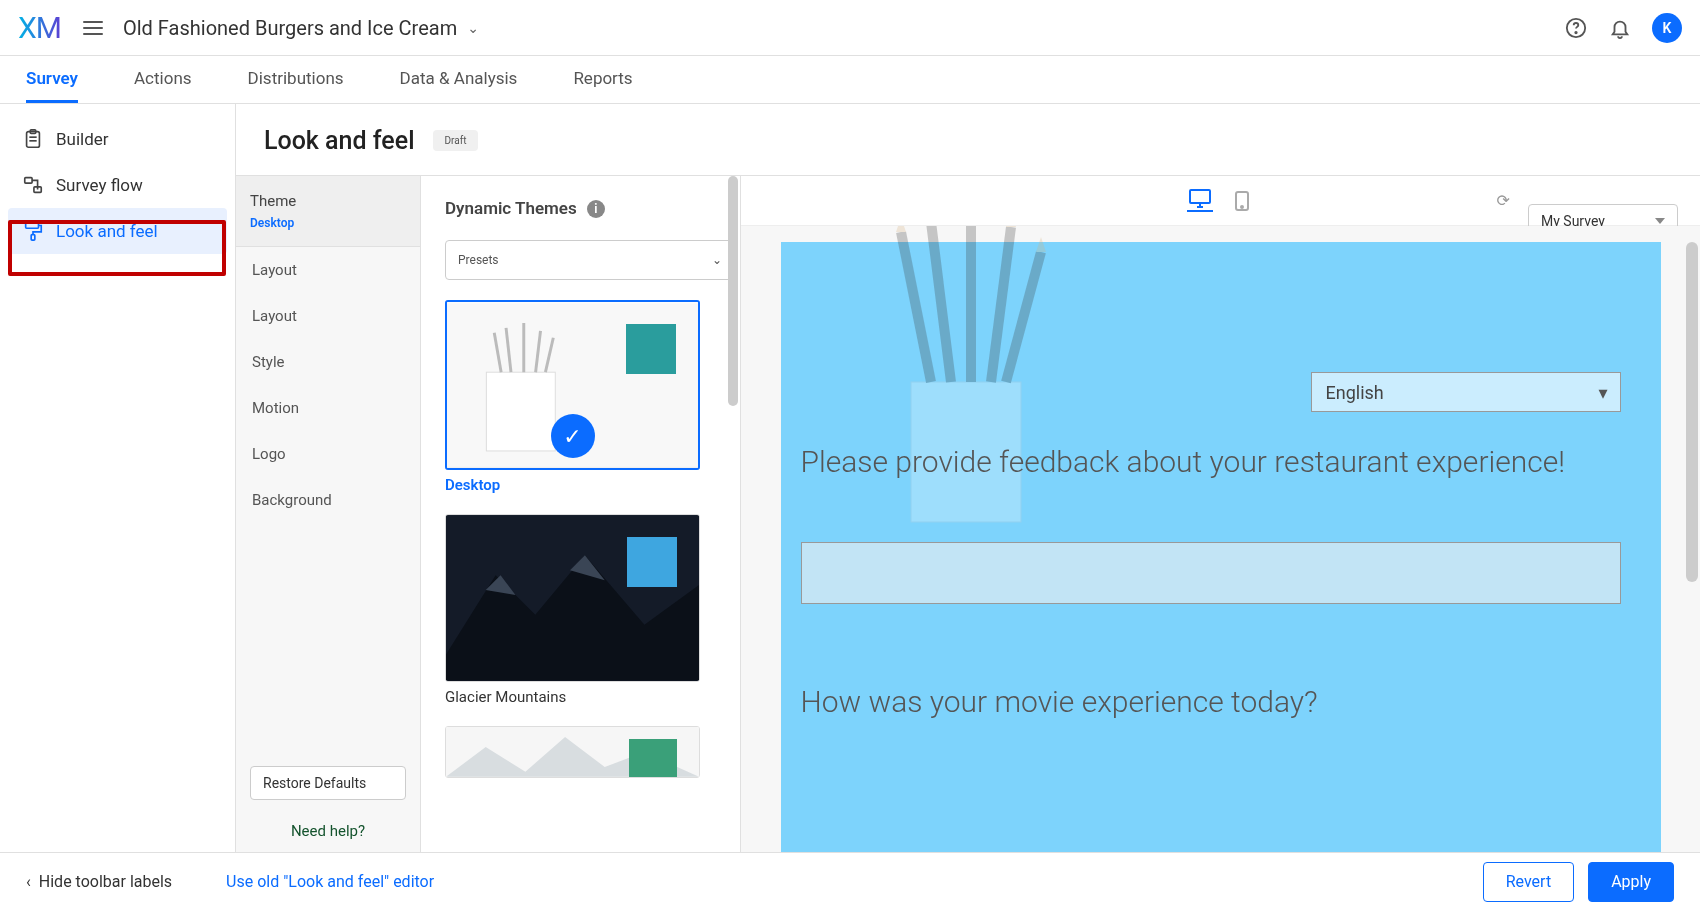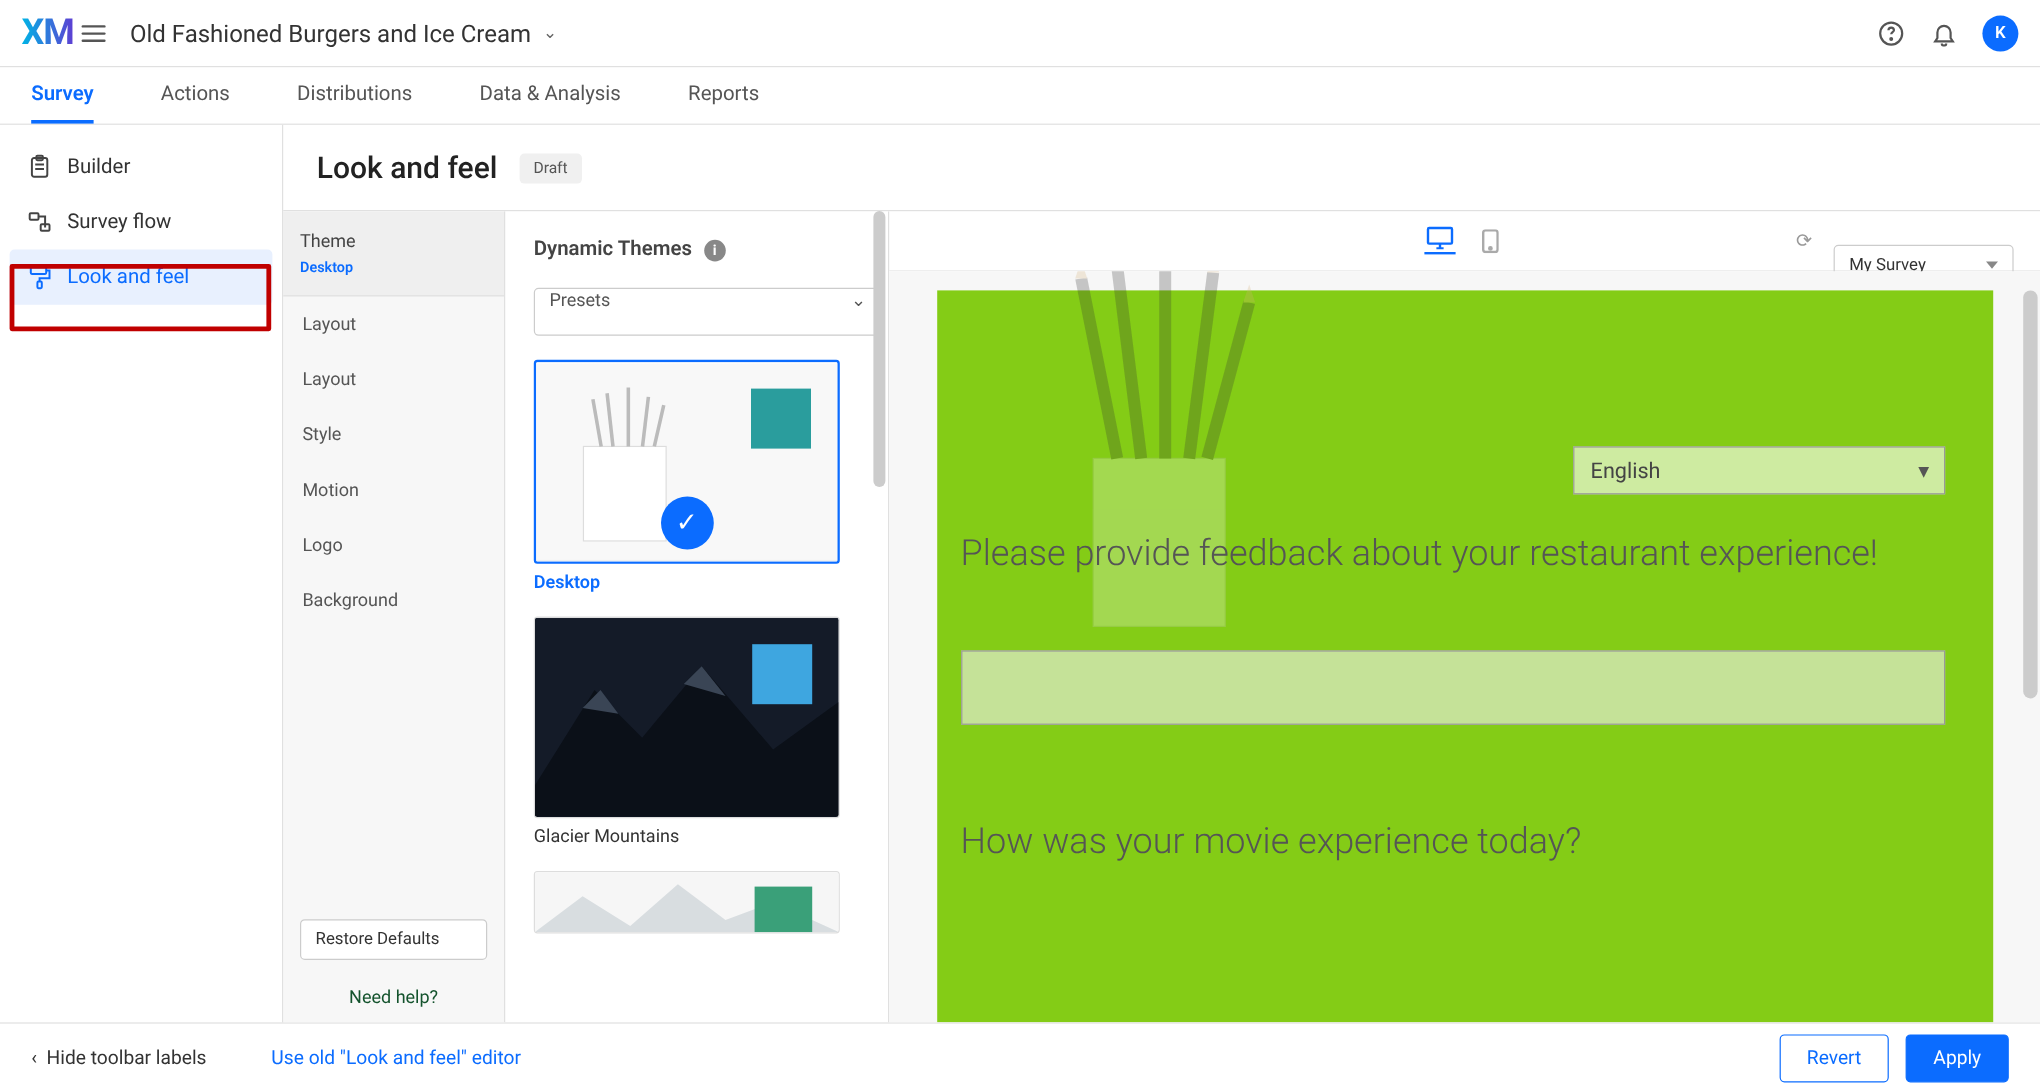--- a/index.html
+++ b/index.html
@@ -1,20 +1,20 @@
 <!DOCTYPE html>
 <html><head>
 <meta charset="utf-8">
 <style>
   * { box-sizing: border-box; margin: 0; padding: 0; }
   body { font-family: -apple-system, BlinkMacSystemFont, "Segoe UI", Roboto, sans-serif; font-size: 14px; color: #333; width: 1700px; height: 910px; overflow: hidden; background: #fff; }
   
   
   .top-header { height: 56px; display: flex; align-items: center; padding: 0 18px; border-bottom: 1px solid #e0e0e0; }
-  .logo { font-weight: 700; font-size: 30px; letter-spacing: -1px; background: linear-gradient(90deg, #00B4E5, #5D3FD3); -webkit-background-clip: text; background-clip: text; color: transparent; margin-right: 5px; }
+  .logo { font-weight: 400; font-size: 30px; letter-spacing: -1px; background: linear-gradient(90deg, #00B4E5, #5D3FD3); -webkit-background-clip: text; background-clip: text; color: transparent; margin-right: 20px; }
   .hamburger { width: 24px; height: 24px; display: flex; flex-direction: column; justify-content: center; gap: 4px; margin-right: 18px; cursor: pointer; padding: 2px; }
   .hamburger span { height: 2px; background: #555; border-radius: 1px; }
   .project-name { font-size: 20px; color: #333; display: flex; align-items: center; gap: 10px; cursor: pointer; }
   .project-name .chev { font-size: 14px; color: #666; }
   .top-right { margin-left: auto; display: flex; align-items: center; gap: 20px; }
   .icon-btn { width: 24px; height: 24px; display: flex; align-items: center; justify-content: center; cursor: pointer; color: #555; }
   .avatar { width: 30px; height: 30px; border-radius: 50%; background: #0b6cff; color: #fff; display: flex; align-items: center; justify-content: center; font-weight: 600; font-size: 14px; }
   
   
   .top-tabs { height: 48px; display: flex; align-items: center; padding: 0 26px; gap: 56px; border-bottom: 1px solid #e0e0e0; }
@@ -28,39 +28,39 @@
   .left-sidebar { width: 236px; border-right: 1px solid #e0e0e0; padding: 12px 8px; position: relative; }
   .sb-item { display: flex; align-items: center; gap: 12px; padding: 12px 14px; border-radius: 4px; cursor: pointer; font-size: 17px; color: #333; }
   .sb-item.active { background: #e8f0fe; color: #0b6cff; }
   .sb-icon { width: 22px; height: 22px; display: flex; align-items: center; justify-content: center; }
   .highlight-box { position: absolute; border: 4px solid #c00000; top: 220px; left: 8px; width: 218px; height: 56px; pointer-events: none; border-radius: 2px; }
   
   
   .content { flex: 1; display: flex; flex-direction: column; }
   .page-head { padding: 22px 28px 20px; display: flex; align-items: center; gap: 18px; }
   .page-title { font-size: 25px; font-weight: 500; color: #222; }
-  .draft-badge { background: #f0f0f0; color: #555; padding: 5px 12px; border-radius: 4px; font-size: 13px; }
+  .draft-badge { background: #f0f0f0; color: #555; padding: 5px 12px; border-radius: 4px; font-size: 10px; }
   
   .workbench { flex: 1; display: flex; border-top: 1px solid #e0e0e0; overflow: hidden; }
   
   
   .section-list { width: 185px; background: #f7f7f7; border-right: 1px solid #e0e0e0; padding: 0; display: flex; flex-direction: column; font-size: 15px; }
   .sec-group { padding: 16px 14px; border-bottom: 1px solid #e0e0e0; background: #efefef; }
   .sec-group .title { font-weight: 400; color: #444; }
   .sec-group .sub { font-size: 12px; color: #0b6cff; font-weight: 600; margin-top: 6px; }
   .sec-item { padding: 14px 16px; cursor: pointer; color: #555; }
   .sec-spacer { flex: 1; }
   .restore-btn { margin: 0 14px 14px; border: 1px solid #ccc; background: #fff; padding: 8px 12px; border-radius: 4px; cursor: pointer; font-size: 14px; text-align: left; }
   .need-help { text-align: center; color: #14532d; font-size: 15px; padding: 8px 0 12px; cursor: pointer; }
   
   
   .theme-picker { width: 320px; border-right: 1px solid #e0e0e0; padding: 22px 24px; overflow-y: auto; position: relative; }
   .tp-title { font-size: 17px; font-weight: 600; color: #444; display: flex; align-items: flex-end; gap: 10px; margin-bottom: 22px; }
   .info-circle { width: 18px; height: 18px; border-radius: 50%; background: #888; color: #fff; font-size: 12px; display: flex; align-items: center; justify-content: center; font-weight: bold; }
-  .preset-select { width: 290px; height: 40px; border: 1px solid #ccc; border-radius: 4px; padding: 0 12px; display: flex; justify-content: space-between; cursor: pointer; color: #555; margin-bottom: 20px; font-size: 15px; }
+  .preset-select { width: 290px; height: 40px; border: 1px solid #ccc; border-radius: 4px; padding: 0 12px; display: flex; align-items: center; justify-content: space-between; cursor: pointer; color: #555; margin-bottom: 20px; font-size: 12px; }
   .theme-card { width: 255px; border: 1px solid #ddd; border-radius: 3px; overflow: hidden; position: relative; margin-bottom: 6px; cursor: pointer; }
   .theme-card.selected { border: 2px solid #0b6cff; }
   .theme-thumb { height: 166px; background: linear-gradient(#fdfdfd, #f0f0f0); position: relative; }
   .theme-thumb.dark { background: linear-gradient(#1a2230, #0d1320); }
   .theme-thumb.mtn { background: linear-gradient(#f8f8f8, #eee); }
   .swatch { position: absolute; top: 22px; right: 22px; width: 50px; height: 50px; }
   .check-badge { position: absolute; width: 44px; height: 44px; border-radius: 50%; background: #0b6cff; color: #fff; display: flex; align-items: center; justify-content: center; bottom: 10px; left: 50%; transform: translate(-50%, 0); font-size: 22px; }
   .theme-label { font-size: 15px; margin: 6px 0 20px; color: #333; }
   .theme-label.sel { color: #0b6cff; font-weight: 600; }
   .tp-scroll { position: absolute; right: 2px; top: 0; width: 10px; height: 230px; background: #ccc; border-radius: 5px; }
@@ -70,21 +70,21 @@
   .preview-toolbar { height: 50px; display: flex; align-items: center; padding: 0 22px; border-bottom: 1px solid #eee; position: relative; }
   .device-toggles { position: absolute; left: 50%; transform: translateX(-50%); display: flex; gap: 16px; align-items: center; }
   .dev-btn { width: 26px; height: 22px; display: flex; align-items: center; justify-content: center; cursor: pointer; color: #aaa; }
   .dev-btn.active { color: #0b6cff; border-bottom: 2px solid #0b6cff; padding-bottom: 4px; }
   .pv-right { margin-left: auto; display: flex; align-items: center; gap: 18px; }
   .survey-select { height: 34px; border: 1px solid #ccc; border-radius: 4px; padding: 0 36px 0 12px; display: flex; align-items: center; cursor: pointer; min-width: 150px; position: relative; font-size: 14px; margin-top: 40px; }
   .survey-select::after { content: ""; position: absolute; right: 12px; width: 0; height: 0; border-left: 5px solid transparent; border-right: 5px solid transparent; border-top: 6px solid #888; }
   .refresh { color: #999; cursor: pointer; font-size: 16px; }
   
   .preview-stage { flex: 1; position: relative; overflow: hidden; background: #f7f7f7; display: flex; justify-content: center; }
-  .stage-inner { width: 880px; margin-top: 16px; background: #84cc16; position: relative; padding: 16px; }
+  .stage-inner { width: 880px; margin-top: 16px; background: #7dd3fc; position: relative; padding: 16px; }
   .pencils { position: absolute; left: 50px; top: -30px; width: 260px; height: 320px; opacity: 0.25; }
   .lang-select { position: absolute; right: 40px; top: 130px; width: 310px; height: 40px; border: 1px solid #999; background: rgba(255,255,255,0.6); display: flex; align-items: center; padding: 0 14px; font-size: 18px; color: #444; cursor: pointer; }
   .lang-select::after { content: "▾"; position: absolute; right: 12px; color: #555; }
   .q-text { position: absolute; left: 20px; right: 40px; font-size: 30px; color: #555; font-weight: 300; line-height: 1.35; }
   .q1 { top: 200px; }
   .q-box { position: absolute; left: 20px; right: 40px; top: 300px; height: 62px; border: 1px solid #999; background: rgba(240,240,240,0.6); }
   .q2 { top: 440px; }
   .stage-scroll { position: absolute; right: 2px; top: 16px; width: 12px; height: 340px; background: #ccc; border-radius: 6px; }
   
   

